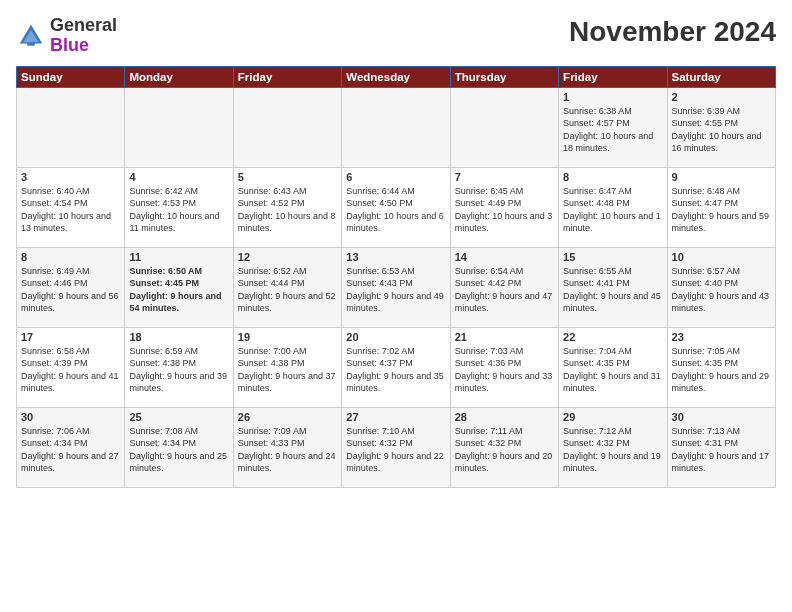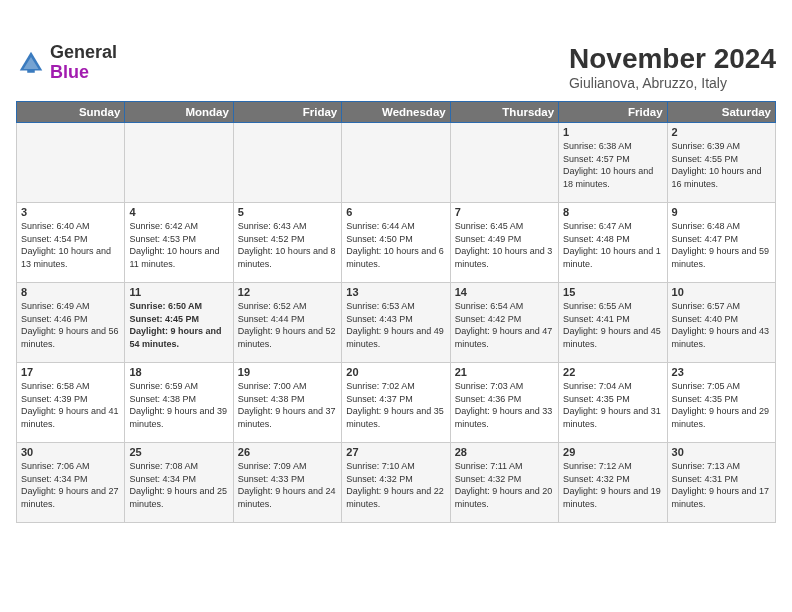--- a/index.html
+++ b/index.html
@@ -9,21 +9,20 @@
       width: 792px;
       height: 612px;
       overflow: hidden;
     }
     .page {
       width: 792px;
       height: 464px;
       padding: 16px;
       display: flex;
       flex-direction: column;
-      margin-top: 27px;
     }
     .header {
       display: flex;
       justify-content: space-between;
       align-items: flex-start;
       margin-bottom: 10px;
     }
     .logo {
       display: flex;
       align-items: center;
@@ -34,45 +33,45 @@
       font-weight: bold;
       line-height: 1.1;
     }
     .logo-text span.general { color: #333; }
     .logo-text span.blue { color: #a21caf; }
     .logo-icon {
       width: 30px;
       height: 30px;
     }
     .title-block {
-      text-align: left;
+      text-align: right;
     }
     .month-year {
       font-size: 28px;
       font-weight: bold;
       color: #333;
     }
     .location {
       font-size: 14px;
       color: #555;
     }
     .calendar {
       flex: 1;
       border-collapse: collapse;
       width: 100%;
       table-layout: fixed;
     }
     .calendar thead tr th {
-      background: #737373;
+      background: #7f1d1d;
       color: #fff;
       font-size: 11.5px;
       font-weight: bold;
       padding: 4px 4px;
       border: 1px solid #2a6aae;
-      text-align: right;
+      text-align: left;
     }
     .calendar tbody tr td {
       border: 1px solid #ccc;
       vertical-align: top;
       padding: 3px 4px;
       font-size: 9.5px;
       color: #333;
       background: #fff;
       height: 80px;
     }
@@ -108,21 +107,20 @@
         <polygon points="20,12 30,28 10,28" fill="#fff" opacity="0.3"></polygon>
         <rect x="15" y="28" width="10" height="5" fill="#3a7bbf"></rect>
       </svg>
       <div class="logo-text">
         <span class="general">General</span><br>
         <span class="blue">Blue</span>
       </div>
     </div>
     <div class="title-block">
       <div class="month-year">November 2024</div>
-      <div class="location">Giulianova, Abruzzo, Italy</div>
     </div>
   </div>
 
   <table class="calendar">
     <thead>
       <tr>
         <th>Sunday</th>
         <th>Monday</th>
         <th>Friday</th>
         <th>Wednesday</th>

